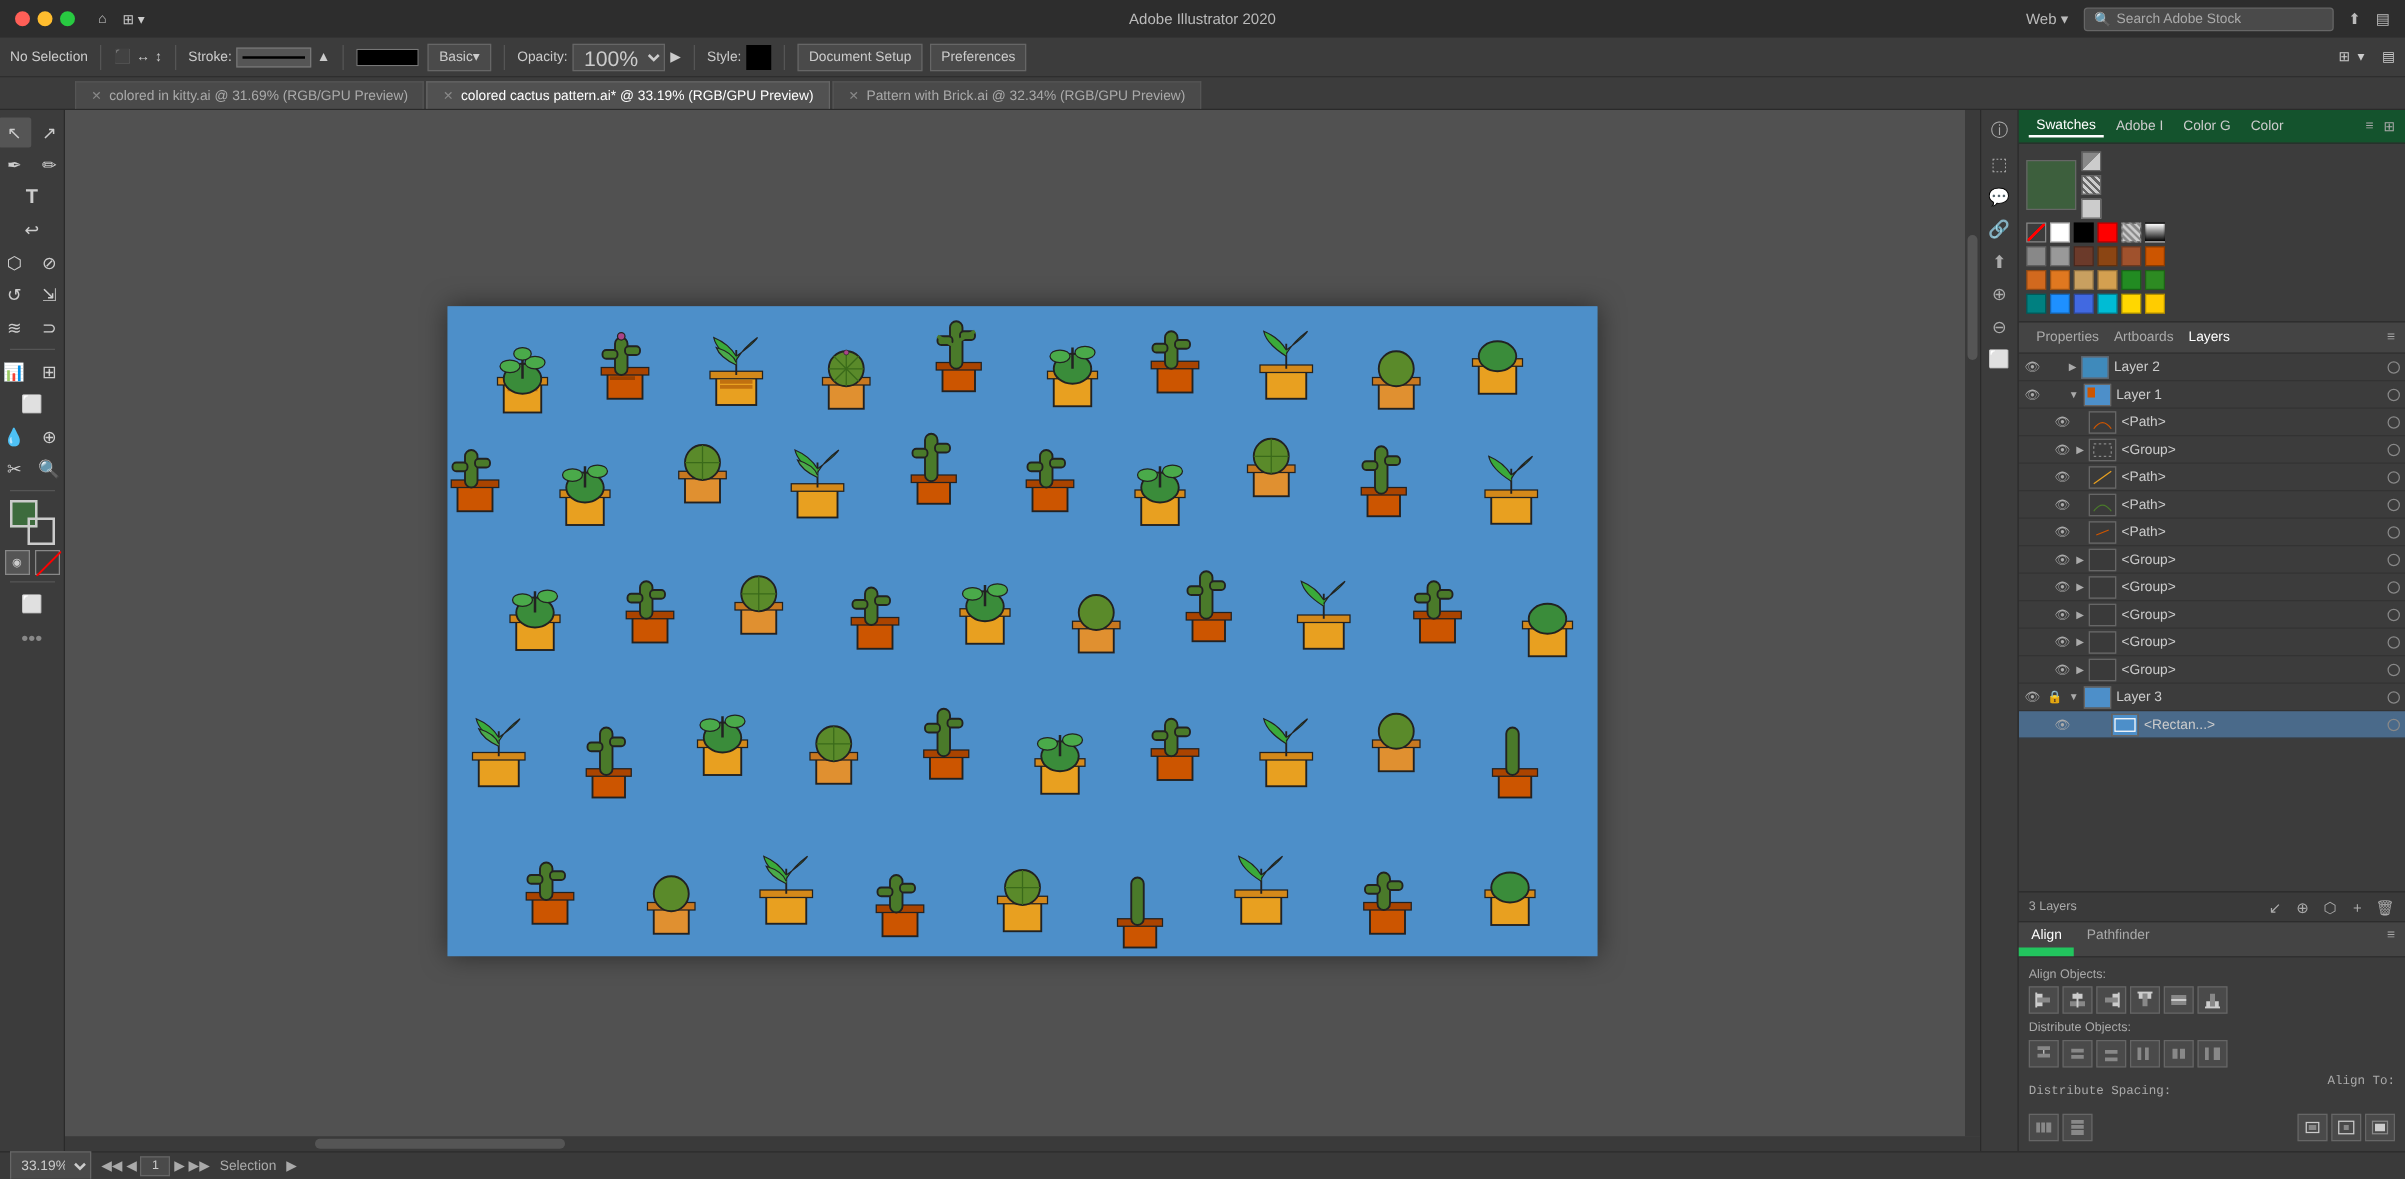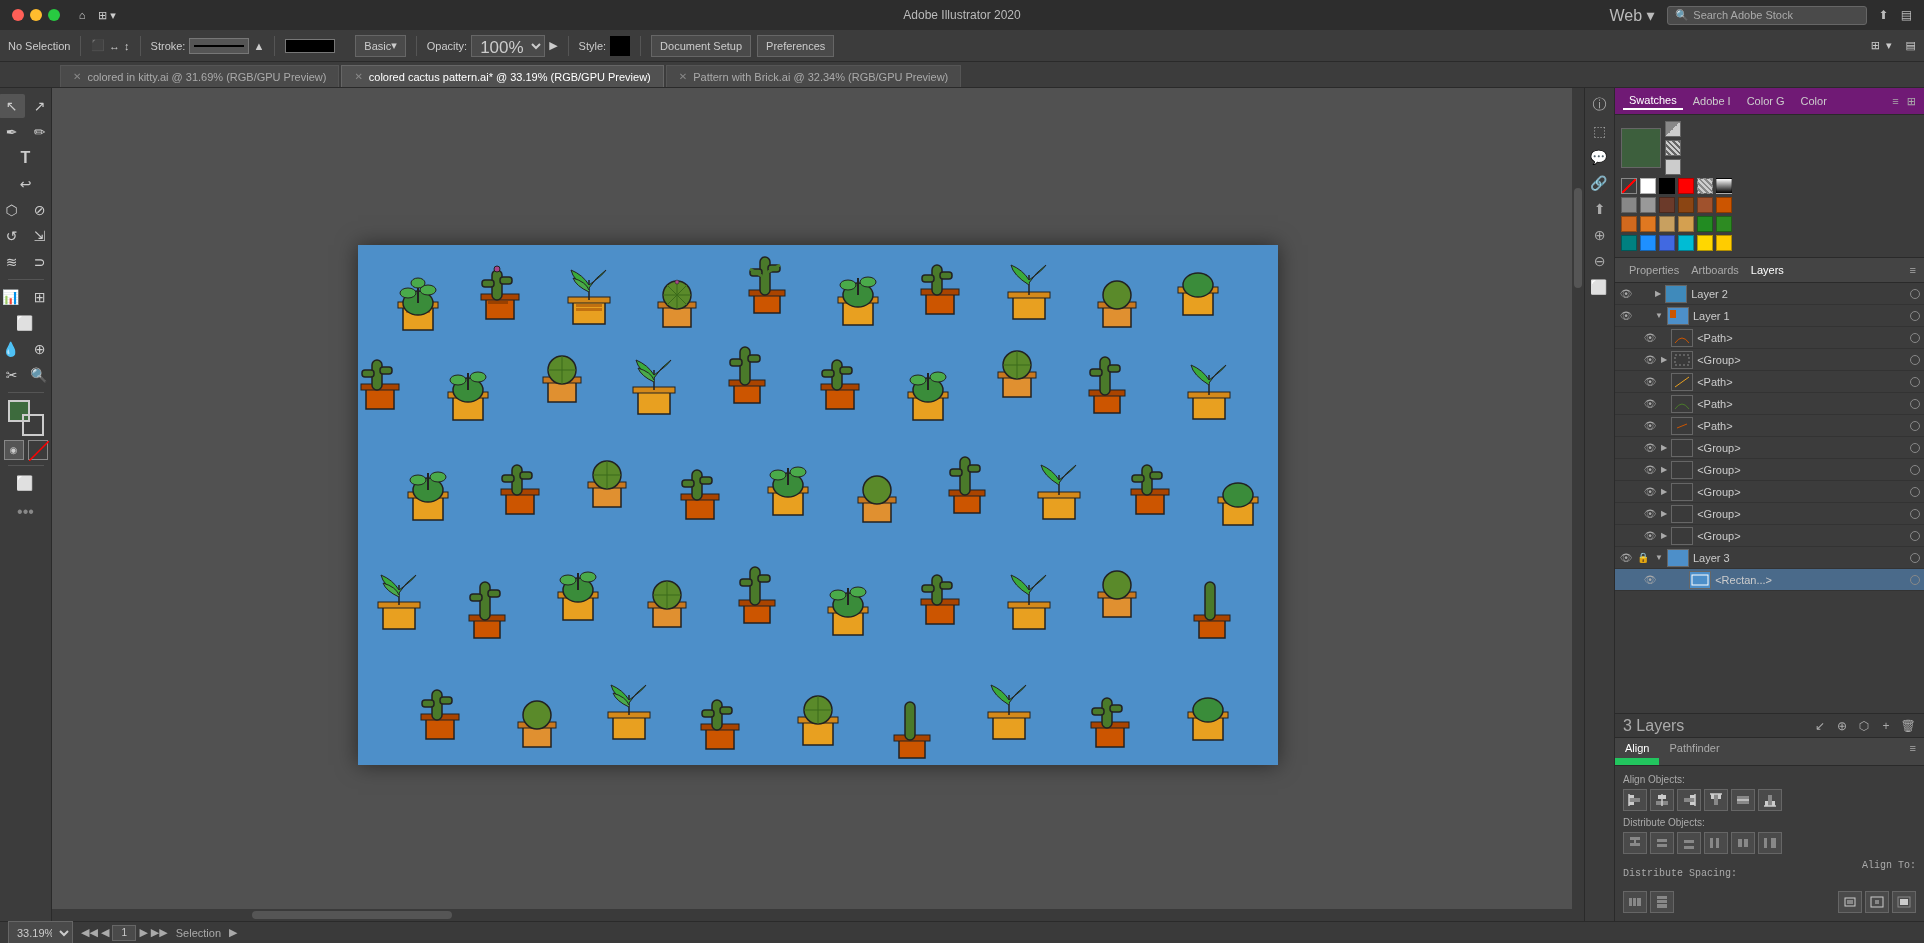--- a/index.html
+++ b/index.html
@@ -261,21 +261,21 @@
     }
 
     
     #swatches-panel {
       border-bottom: 1px solid #2a2a2a;
     }
     .panel-header {
       display: flex;
       align-items: center;
       padding: 4px 8px;
-      background: #701a75;
+      background: #14532d;
       border-bottom: 1px solid #2a2a2a;
       gap: 4px;
     }
     .panel-tab {
       font-size: 11px;
       color: #ccc;
       padding: 2px 6px;
       cursor: pointer;
     }
     .panel-tab.active {
@@ -404,21 +404,21 @@
     #layers-bottom {
       height: 24px;
       background: #3a3a3a;
       border-top: 1px solid #2a2a2a;
       display: flex;
       align-items: center;
       padding: 0 8px;
       gap: 8px;
     }
     .layers-count {
-      font-size: 16px;
+      font-size: 10px;
       color: #aaa;
     }
     .layers-bottom-btn {
       width: 16px;
       height: 16px;
       display: flex;
       align-items: center;
       justify-content: center;
       color: #aaa;
       font-size: 12px;
@@ -543,21 +543,21 @@
 <div id="title-bar">
   <div class="traffic-lights">
     <div class="traffic-light tl-red"></div>
     <div class="traffic-light tl-yellow"></div>
     <div class="traffic-light tl-green"></div>
   </div>
   <div class="home-icon-btn" style="margin-left:12px;">⌂</div>
   <div class="grid-btn" style="margin-left:6px;">⊞ ▾</div>
   <div id="title-text">Adobe Illustrator 2020</div>
   <div class="title-right">
-    <span style="font-size:16px;">Web ▾</span>
+    <span style="font-size:12px;">Web ▾</span>
     <div class="search-adobe-stock">
       <span>🔍</span>
       <span>Search Adobe Stock</span>
     </div>
     <span style="font-size:12px;">⬆</span>
     <span style="font-size:12px;">▤</span>
   </div>
 </div>
 
 <div id="toolbar">
@@ -572,21 +572,21 @@
   </div>
   <div class="toolbar-divider"></div>
   <div class="toolbar-item">
     <span>Stroke:</span>
     <div class="stroke-preview">
       <div class="stroke-line"></div>
     </div>
     <span>▲</span>
   </div>
   <div class="toolbar-divider"></div>
-  <div style="display:flex;align-items:center;gap:20px;">
+  <div style="display:flex;align-items:center;gap:7px;">
     <div style="width:50px;height:2px;background:#000;border:1px solid #777;padding:6px 4px;"></div>
     <div class="btn-basic">
       <span>Basic</span> ▾
     </div>
   </div>
   <div class="toolbar-divider"></div>
   <div class="toolbar-item">
     <span>Opacity:</span>
     <select class="toolbar-select">
       <option>100%</option>

